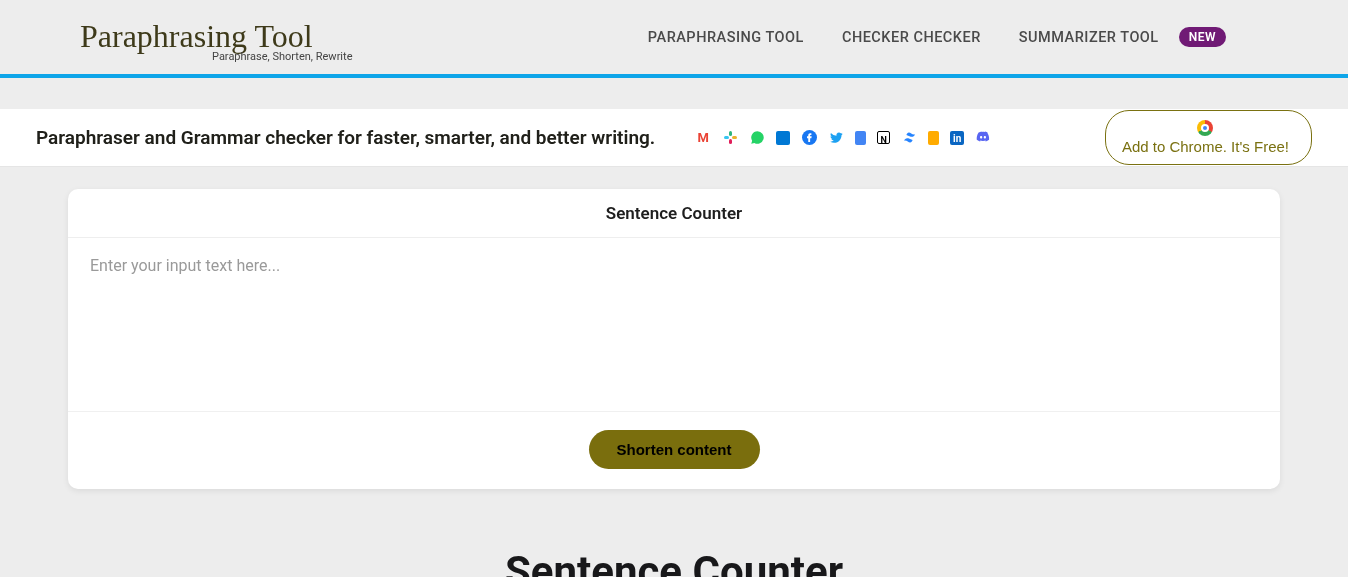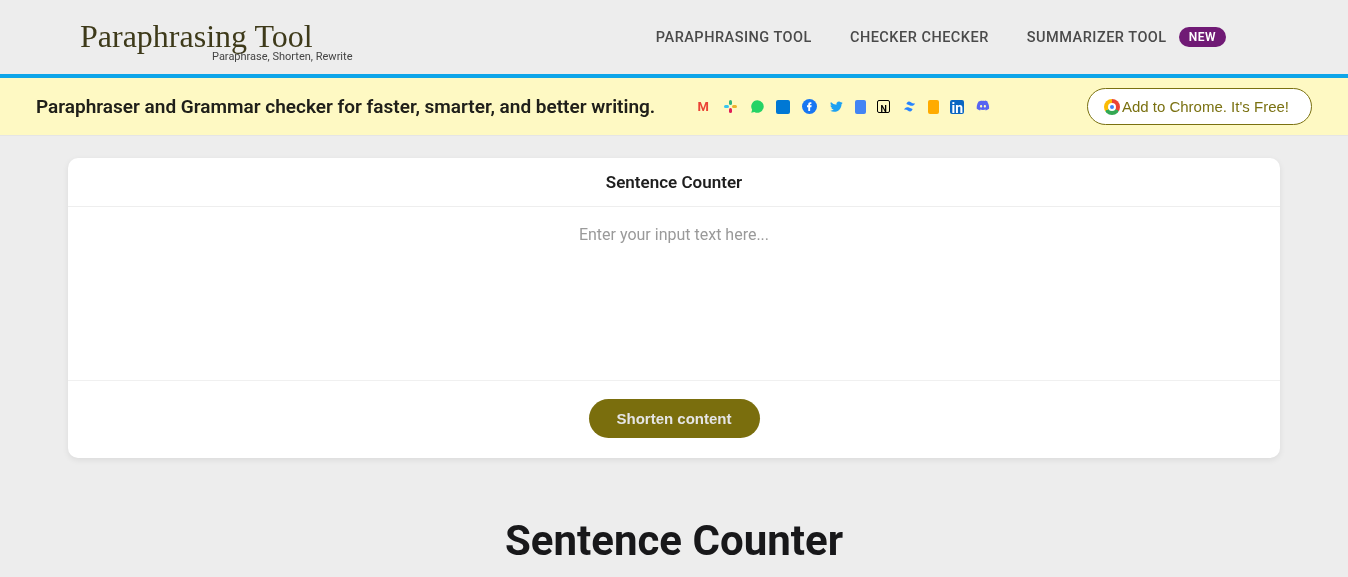--- a/index.html
+++ b/index.html
@@ -43,39 +43,40 @@
     gap: 38px;
     padding-right: 90px;
   }
   nav.main-nav a {
     text-decoration: none;
     color: #4a4a4a;
     font-size: 14.5px;
     letter-spacing: 0.5px;
     font-weight: 500;
   }
-  .nav-item-wrap { display: flex; align-items: center; gap: 12px; }
+  .nav-item-wrap { display: flex; align-items: center; gap: 20px; }
   .badge-new {
     background: #701a75;
     color: #fff;
     font-size: 12px;
     font-weight: 600;
     padding: 3px 10px;
     border-radius: 12px;
     letter-spacing: 0.5px;
   }
 
   
   .subbar {
-    background: #fef9c3;
+    background: #ffffff;
     height: 58px;
     display: flex;
     align-items: center;
     padding: 0 36px;
     border-bottom: 1px solid #e5e5e5;
+    margin-top: 31px;
   }
   .subbar-text {
     font-size: 19px;
     font-weight: 600;
     color: #20201a;
   }
   .icons-row {
     display: flex;
     align-items: center;
     gap: 11px;
@@ -95,20 +96,21 @@
     border: 1px solid #7a7111;
     background: #fff;
     color: #7a7111;
     border-radius: 24px;
     padding: 9px 22px 9px 16px;
     font-size: 15px;
     display: flex;
     align-items: center;
     gap: 2px;
     cursor: pointer;
+    flex-direction: column;
   }
   .chrome-dot {
     width: 16px; height: 16px; border-radius: 50%;
     background: conic-gradient(#ea4335 0 120deg, #34a853 120deg 240deg, #fbbc05 240deg 360deg);
     position: relative;
   }
   .chrome-dot::after {
     content:""; position:absolute; inset:4px; border-radius:50%;
     background:#4285f4; border:2px solid #fff;
   }
@@ -135,30 +137,29 @@
     min-height: 174px;
     padding: 18px 22px;
     border: none;
     width: 100%;
     resize: none;
     font-size: 16px;
     font-family: inherit;
     color: #737373;
     outline: none;
     border-bottom: 1px solid #f0f0f0;
-    text-align: center;
   }
   .input-area::placeholder { color: #9a9a9a; }
   .card-actions {
     padding: 14px 0 20px;
     text-align: center;
   }
   .btn-primary {
     background: #7a6e0d;
-    color: #e5e5e5;
+    color: #000000;
     border: none;
     border-radius: 22px;
     padding: 11px 28px;
     font-size: 15px;
     font-weight: 600;
     cursor: pointer;
   }
 
   
   .page-heading {
@@ -212,21 +213,21 @@
     <span class="app-icon"><svg width="15" height="15" viewBox="0 0 24 24">
           <path fill="#1da1f2" d="M22 5.9c-.7.3-1.5.5-2.3.6.8-.5 1.5-1.3 1.8-2.2-.8.5-1.7.8-2.6 1a4.1 4.1 0 00-7 3.7A11.6 11.6 0 013 4.8a4.1 4.1 0 001.3 5.5c-.7 0-1.3-.2-1.9-.5v.1c0 2 1.4 3.6 3.3 4-.6.2-1.3.2-1.9.1.5 1.6 2.1 2.8 3.9 2.8A8.2 8.2 0 012 18.6a11.6 11.6 0 006.3 1.8c7.5 0 11.7-6.3 11.7-11.7v-.5c.8-.6 1.5-1.3 2-2.1z"></path>
         </svg></span>
     <span class="app-icon ic-sq" style="background:#4285f4;width:11px;height:14px;"></span>
     <span class="app-icon ic-sq" style="border:1.5px solid #000;width:13px;height:13px;color:#000;font-size:9px;">N</span>
     <span class="app-icon"><svg width="15" height="15" viewBox="0 0 24 24">
           <path fill="#2684ff" d="M3 17c2-3 4-5 9-3l5 2c-1 2-2 4-4 4-3 0-5-4-10-3z"></path>
           <path fill="#2684ff" d="M21 7c-2 3-4 5-9 3L7 8c1-2 2-4 4-4 3 0 5 4 10 3z"></path>
         </svg></span>
     <span class="app-icon ic-sq" style="background:#ffab00;width:11px;height:14px;"></span>
-    <span class="app-icon ic-sq" style="background:#0a66c2;color:#fff;width:14px;height:14px;font-size:14px;">in</span>
+    <span class="app-icon ic-sq" style="background:#0a66c2;color:#fff;width:14px;height:14px;font-size:10px;">in</span>
     <span class="app-icon"><svg width="16" height="15" viewBox="0 0 24 24">
           <path fill="#5865f2" d="M20 4c-1.5-.7-3-1.2-4.7-1.5l-.3.6c-1.7-.3-3.3-.3-5 0l-.3-.6C8 2.8 6.5 3.3 5 4 2.3 8 1.6 11.9 2 15.7c1.8 1.3 3.6 2.1 5.3 2.7l.7-1.1c-.6-.2-1.2-.5-1.8-.8l.4-.3c3.4 1.6 7.1 1.6 10.5 0l.4.3c-.6.3-1.2.6-1.8.8l.7 1.1c1.8-.6 3.5-1.4 5.3-2.7.5-4.5-.7-8.3-3-11.7zM9 13.5c-1 0-1.8-.9-1.8-2s.8-2 1.8-2 1.8.9 1.8 2-.8 2-1.8 2zm6 0c-1 0-1.8-.9-1.8-2s.8-2 1.8-2 1.8.9 1.8 2-.8 2-1.8 2z"></path>
         </svg></span>
   </div>
 
   <button class="add-chrome">
     <span class="chrome-dot"></span>
     <span>Add to Chrome. It's Free!</span>
   </button>
 </div>

